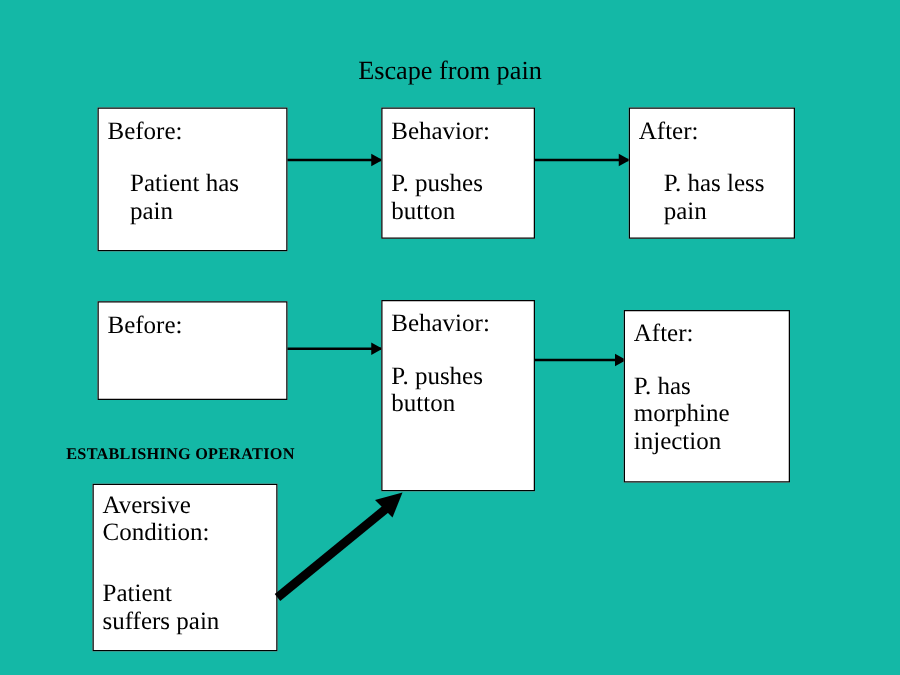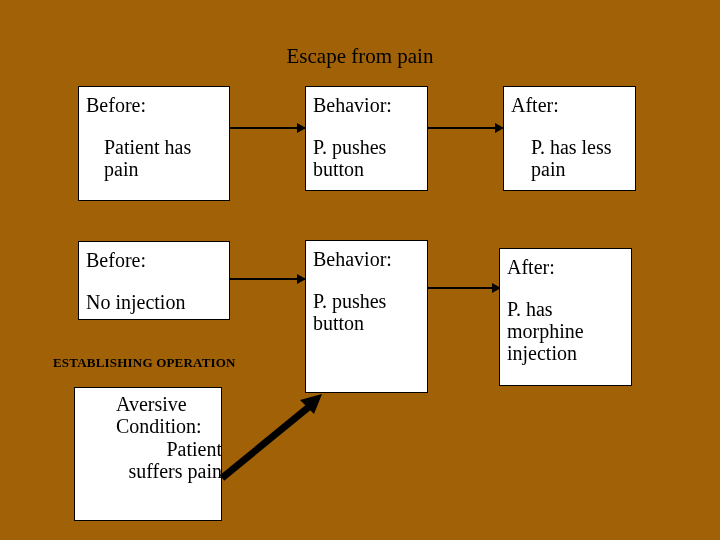--- a/index.html
+++ b/index.html
@@ -4,21 +4,21 @@
 <style>
   html, body {
     margin: 0;
     padding: 0;
     background: #ffffff;
   }
   #canvas {
     position: relative;
     width: 720px;
     height: 540px;
-    background: #a16207;
+    background: #14b8a6;
     overflow: hidden;
     font-family: "Liberation Serif", "DejaVu Serif", serif;
     color: #000000;
   }
   .title {
     position: absolute;
     left: 0;
     top: 43px;
     width: 720px;
     text-align: center;
@@ -93,43 +93,42 @@
 
   <div class="arrow" style="left:428px; top:127px; width:75px;"></div>
 
   <div class="box" style="left:503px; top:86px; width:133px; height:105px;"></div>
   <div class="box-text" style="left:511px; top:94px; width:126px;">After:</div>
   <div class="box-text" style="left:531px; top:136px; width:126px;">P. has less
 pain</div>
 
   <div class="box" style="left:78px; top:241px; width:152px; height:79px;"></div>
   <div class="box-text" style="left:86px; top:249px; width:145px;">Before:</div>
-  <div class="box-text" style="left:86px; top:291px; width:145px;">No injection</div>
 
   <div class="arrow" style="left:230px; top:278px; width:75px;"></div>
 
   <div class="box" style="left:305px; top:240px; width:123px; height:153px;"></div>
   <div class="box-text" style="left:313px; top:248px; width:115px;">Behavior:</div>
   <div class="box-text" style="left:313px; top:290px; width:115px;">P. pushes
 button</div>
 
   <div class="arrow" style="left:428px; top:287px; width:72px;"></div>
 
   <div class="box" style="left:499px; top:248px; width:133px; height:138px;"></div>
   <div class="box-text" style="left:507px; top:256px; width:126px;">After:</div>
   <div class="box-text" style="left:507px; top:298px; width:126px;">P. has
 morphine
 injection</div>
 
   <div class="eo-label" style="left:53px; top:356px;">ESTABLISHING OPERATION</div>
 
   <div class="box" style="left:74px; top:387px; width:148px; height:134px;"></div>
-  <div class="box-text" style="left:82px; top:393px; width:140px;margin-left:34px;">Aversive
+  <div class="box-text" style="left:82px; top:393px; width:140px;">Aversive
 Condition:</div>
-  <div class="box-text" style="left:82px; top:438px; width:140px;text-align:right;">Patient
+  <div class="box-text" style="left:82px; top:464px; width:140px;">Patient
 suffers pain</div>
 
   <svg class="diag-arrow" viewBox="0 0 106 92">
     <line x1="4" y1="88" x2="92" y2="16" stroke="#000000" stroke-width="7"></line>
     <polygon points="104,4 82,10 96,24" fill="#000000"></polygon>
   </svg>
 
 </div>
 
 </body></html>

